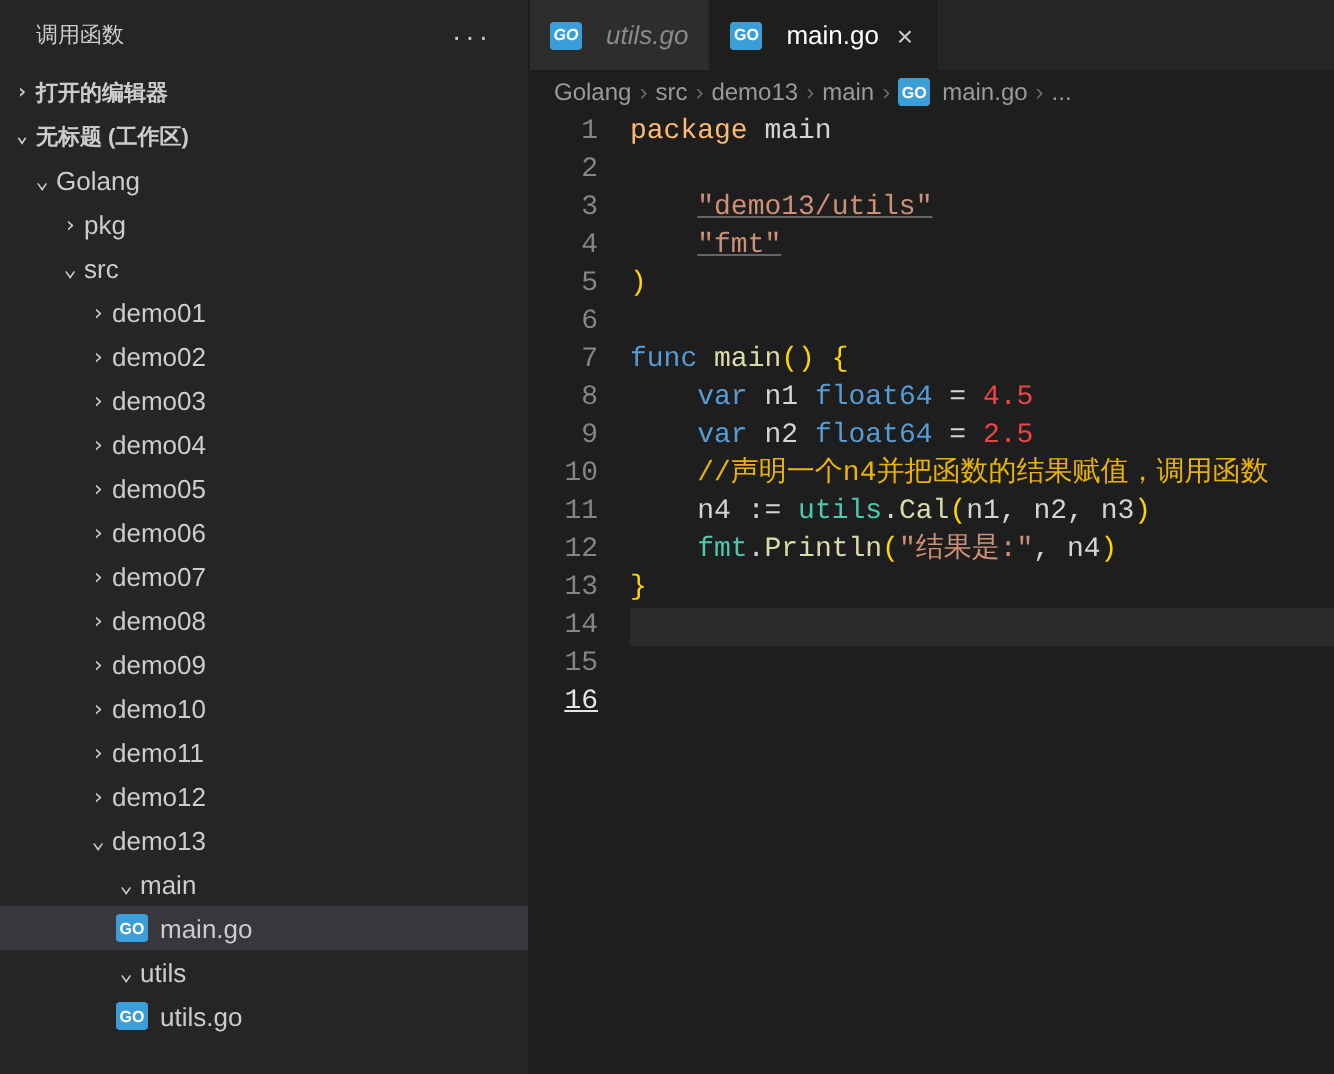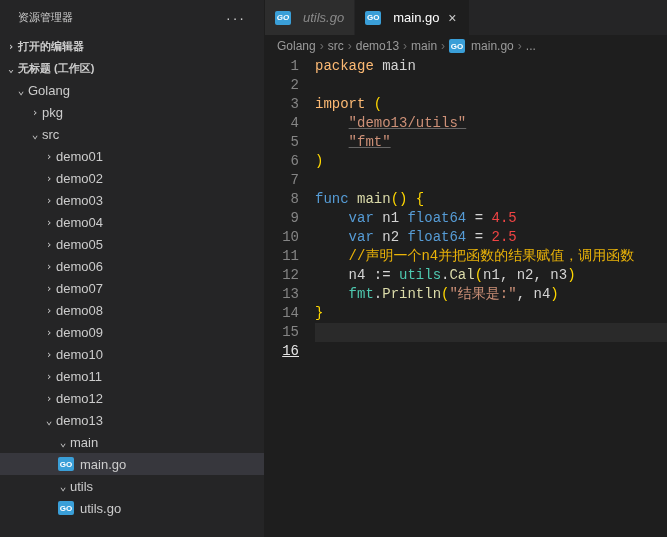--- a/index.html
+++ b/index.html
@@ -162,21 +162,21 @@
   .tok-num { color: #ef4444; }
   .tok-op { color: #d4d4d4; }
   .tok-punc { color: #ffd700; }
   .tok-cmt { color: #eab308; }
 </style>
 </head>
 <body>
 
 <div class="sidebar">
   <div class="sidebar-header">
-    <span>资源管理器</span>
+    <span>调用函数</span>
     <span class="dots">···</span>
   </div>
   <div class="section-row">
     <span class="chev">›</span>
     <span>打开的编辑器</span>
   </div>
   <div class="section-row">
     <span class="chev">⌄</span>
     <span>无标题 (工作区)</span>
   </div>
@@ -307,21 +307,20 @@
         <div class="ln">11</div>
         <div class="ln">12</div>
         <div class="ln">13</div>
         <div class="ln">14</div>
         <div class="ln">15</div>
         <div class="ln cur">16</div>
       </div>
     <div class="lines" id="lines">
         <div class="l"><span class="tok-kw">package</span> <span class="tok-ident">main</span></div>
         <div class="l"></div>
-        <div class="l"><span class="tok-kw">import</span> <span class="tok-punc">(</span></div>
         <div class="l">    <span class="tok-str imp">"demo13/utils"</span></div>
         <div class="l">    <span class="tok-str imp">"fmt"</span></div>
         <div class="l"><span class="tok-punc">)</span></div>
         <div class="l"></div>
         <div class="l"><span class="tok-kw2">func</span> <span class="tok-fn">main</span><span class="tok-punc">()</span> <span class="tok-punc">{</span></div>
         <div class="l">    <span class="tok-kw2">var</span> <span class="tok-ident">n1</span> <span class="tok-type">float64</span> <span class="tok-op">=</span> <span class="tok-num">4.5</span></div>
         <div class="l">    <span class="tok-kw2">var</span> <span class="tok-ident">n2</span> <span class="tok-type">float64</span> <span class="tok-op">=</span> <span class="tok-num">2.5</span></div>
         <div class="l">    <span class="tok-cmt">//声明一个n4并把函数的结果赋值，调用函数</span></div>
         <div class="l">    <span class="tok-ident">n4</span> <span class="tok-op">:=</span> <span class="tok-pkg">utils</span><span class="tok-op">.</span><span class="tok-fn">Cal</span><span class="tok-punc">(</span><span class="tok-ident">n1</span><span class="tok-op">,</span> <span class="tok-ident">n2</span><span class="tok-op">,</span> <span class="tok-ident">n3</span><span class="tok-punc">)</span></div>
         <div class="l">    <span class="tok-pkg">fmt</span><span class="tok-op">.</span><span class="tok-fn">Println</span><span class="tok-punc">(</span><span class="tok-str">"结果是:"</span><span class="tok-op">,</span> <span class="tok-ident">n4</span><span class="tok-punc">)</span></div>

